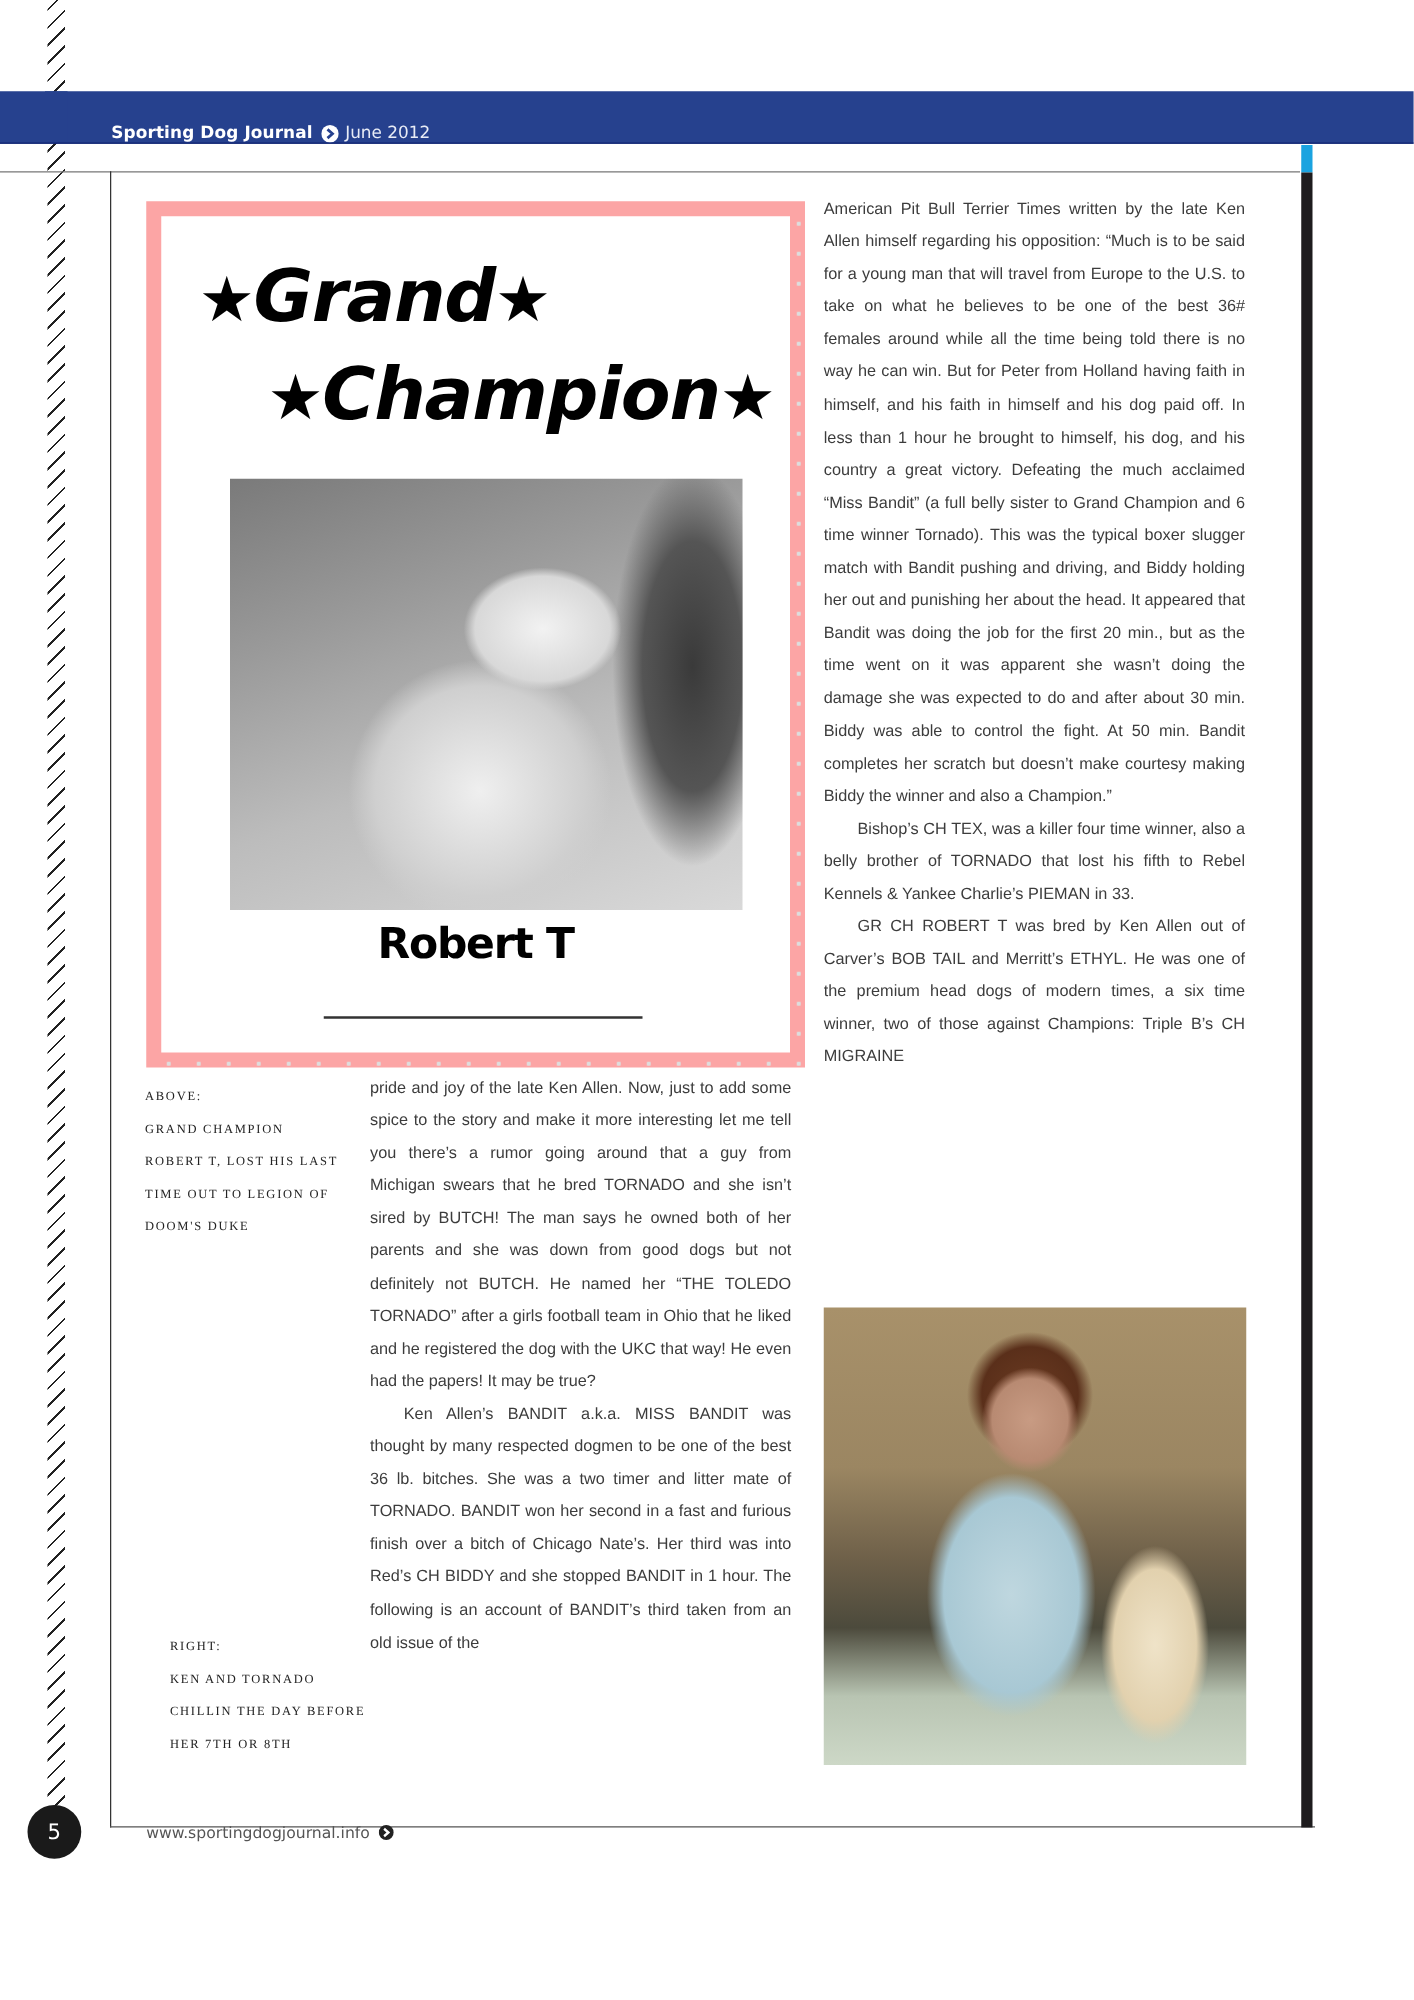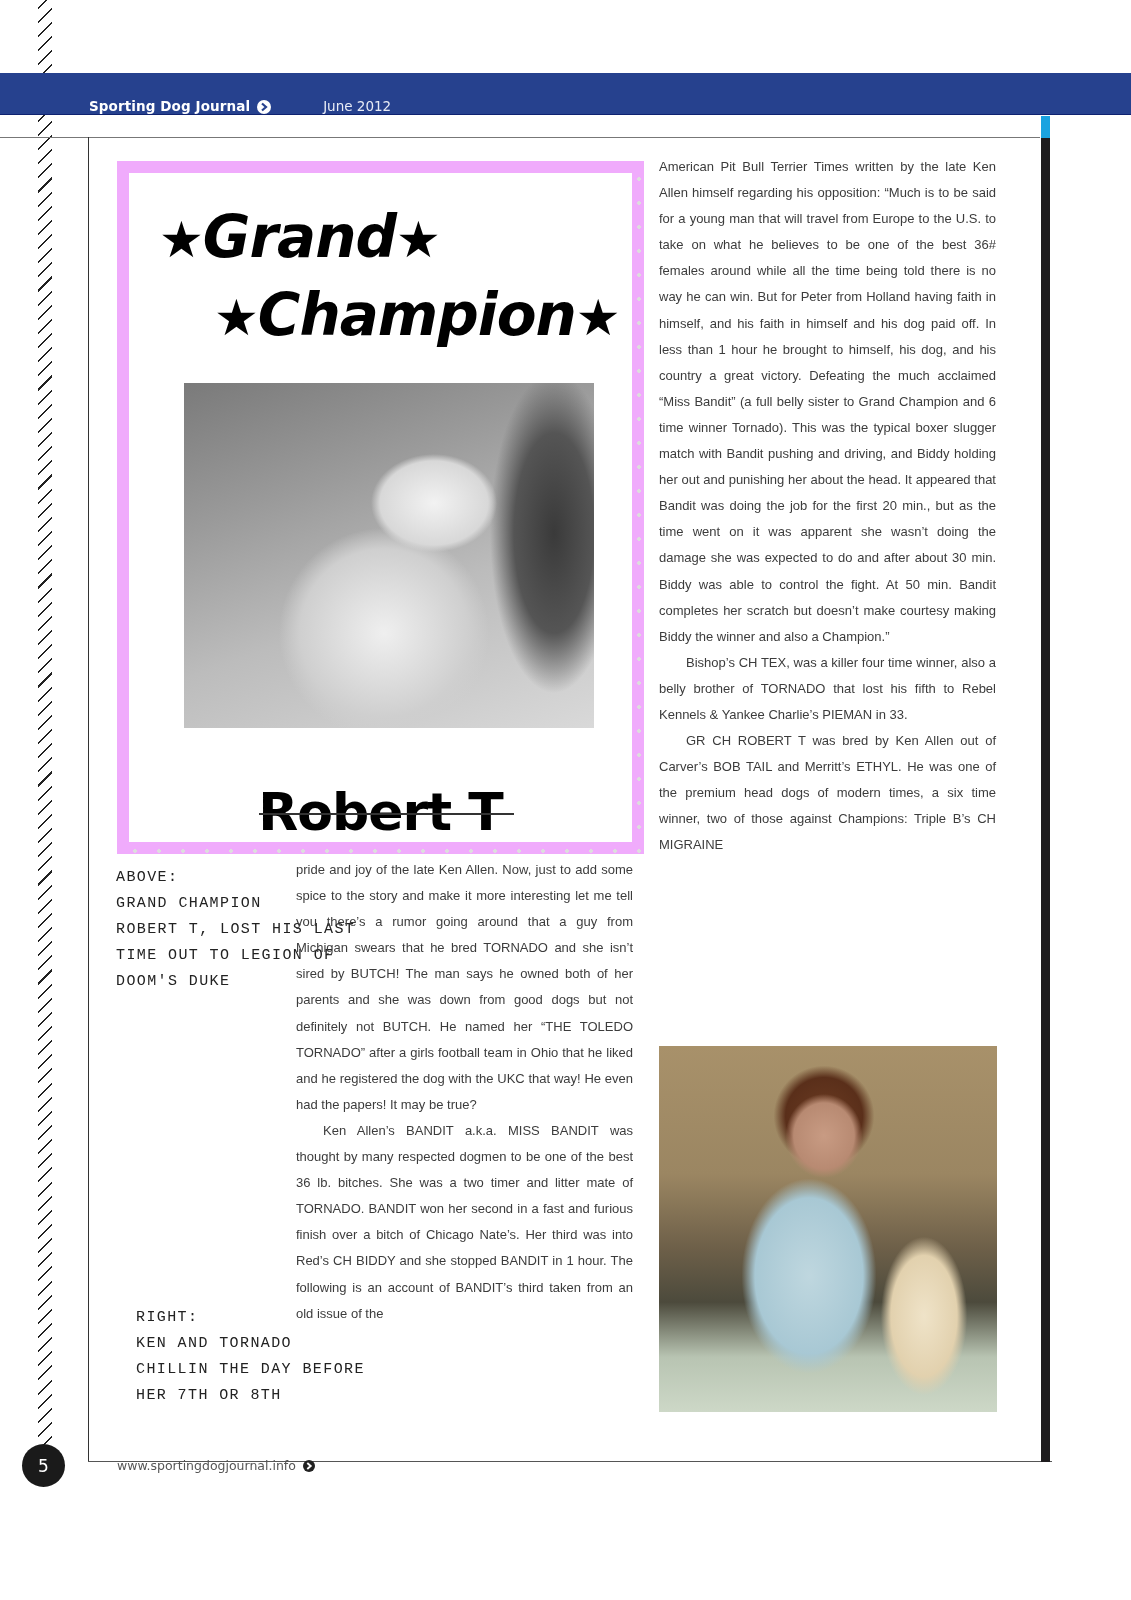--- a/index.html
+++ b/index.html
@@ -12,32 +12,32 @@
   }
   .hatch-mask { position: absolute; left: 36px; top: 73px; width: 18px; height: 40px; background: #26418e; }
 
   .header-band {
     position: absolute; left: 0; top: 73px; width: 1131px; height: 42px;
     background: #26418e; border-bottom: 1px solid #0f2270;
     display: flex; align-items: flex-end; padding-left: 89px;
   }
   .hdr-title { font-family: "DejaVu Sans", sans-serif; font-weight: bold; font-size: 13.5px; color: #fff; letter-spacing: 0.1px; }
   .hdr-arrow { display: inline-flex; width: 14px; height: 14px; margin: 0 5px 0 7px; }
-  .hdr-date { font-family: "DejaVu Sans", sans-serif; font-size: 13.5px; color: #e8ecf6; font-weight: normal; margin-left: 47px; }
+  .hdr-date { font-family: "DejaVu Sans", sans-serif; font-size: 13.5px; color: #e8ecf6; font-weight: normal; }
 
   .top-rule { position: absolute; left: 0; top: 137px; width: 1040px; height: 1px; background: #777; }
   .frame-left { position: absolute; left: 88px; top: 137px; width: 1px; height: 1325px; background: #333; }
   .frame-bottom { position: absolute; left: 88px; top: 1461px; width: 964px; height: 1px; background: #555; }
   .accent-cyan { position: absolute; left: 1041px; top: 116px; width: 9px; height: 22px; background: #1aa3e0; }
   .accent-bar { position: absolute; left: 1041px; top: 138px; width: 9px; height: 1324px; background: #1e1c1e; }
 
   
   .poster {
     position: absolute; left: 117px; top: 161px; width: 527px; height: 693px;
-    background: #f0abfc; padding: 12px;
+    background: #fca5a5; padding: 12px;
   }
   .poster-dots {
     position: absolute; inset: 0;
     background-image: radial-gradient(circle, #ddd 1.6px, transparent 2px);
     background-size: 24px 24px; background-position: 6px 6px;
   }
   .poster-inner {
     position: absolute; left: 12px; top: 12px; right: 12px; bottom: 12px;
     background: #fff;
   }
@@ -52,27 +52,27 @@
     position: absolute; left: 55px; top: 210px; width: 410px; height: 345px;
     background:
       radial-gradient(ellipse 90px 70px at 250px 120px, #f2f2f2 0%, #d8d8d8 60%, transparent 70%),
       radial-gradient(ellipse 140px 140px at 200px 250px, #efefef 0%, #cfcfcf 60%, transparent 75%),
       radial-gradient(ellipse 80px 200px at 370px 150px, #3a3a3a 0%, #555 50%, transparent 80%),
       linear-gradient(160deg, #7a7a7a 0%, #9a9a9a 30%, #bcbcbc 60%, #d9d9d9 100%);
     overflow: hidden;
   }
   .poster-name {
     position: absolute; left: 0; right: 0; top: 562px; text-align: center;
-    font-family: "DejaVu Sans", sans-serif; font-weight: bold; font-size: 52px; color: #000; letter-spacing: -1px; margin-top: 47px;
+    font-family: "DejaVu Sans", sans-serif; font-weight: bold; font-size: 34px; color: #000; letter-spacing: -1px;
   }
   .poster-underline { position: absolute; left: 130px; top: 640px; width: 255px; height: 2px; background: #333; }
 
   
   .caption {
-    position: absolute; left: 116px; font-family: Liberation Mono, monospace; font-size: 15px;
+    position: absolute; left: 116px; font-family: Liberation Serif, serif; font-size: 10px;
     letter-spacing: 1.4px; color: #222; line-height: 26px; text-transform: uppercase;
   }
   .caption-above { top: 865px; }
   .caption-right { top: 1305px; margin-left: 20px; }
 
   
   .col {
     position: absolute; font-family: "Liberation Sans", sans-serif; font-size: 13px;
     line-height: 26.1px; color: #3c3c3c; text-align: justify; font-weight: normal;
   }

